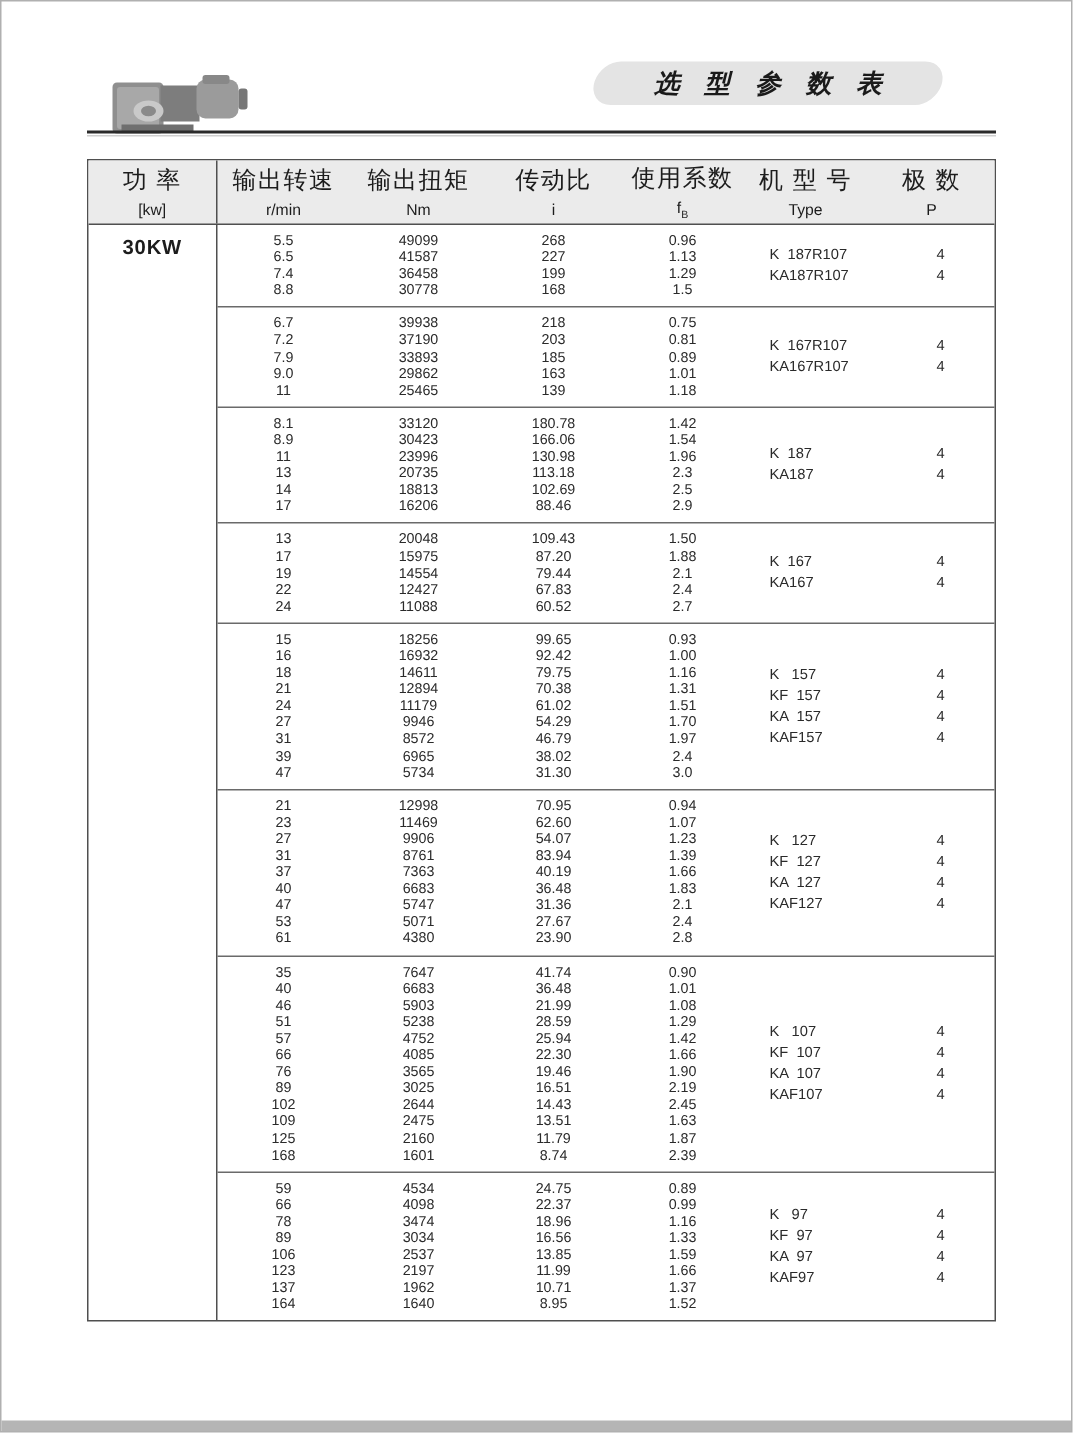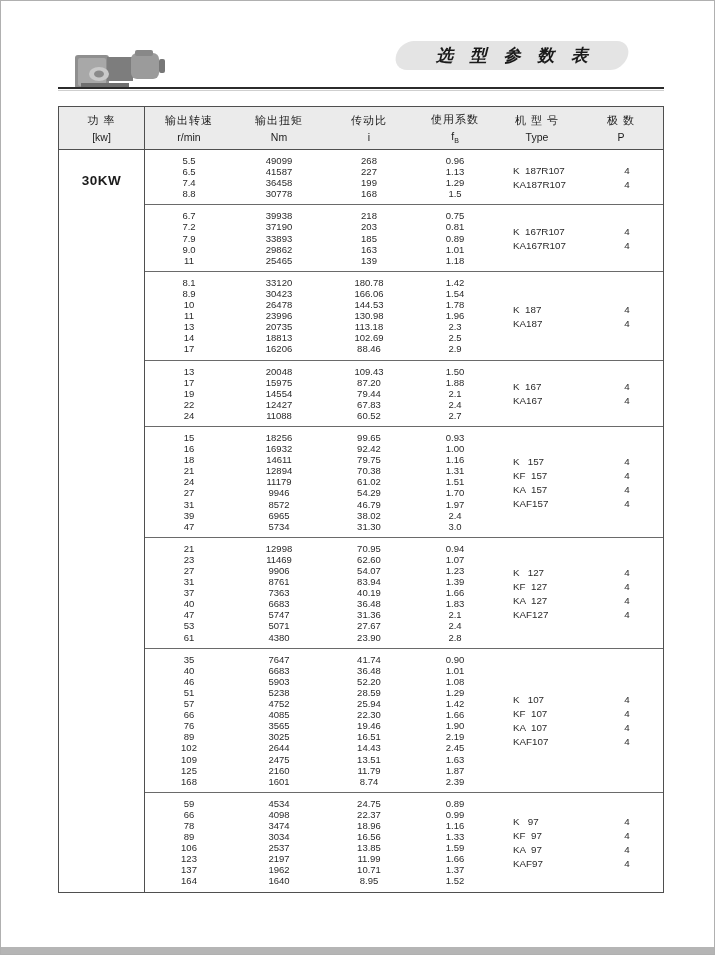--- a/index.html
+++ b/index.html
@@ -30,28 +30,28 @@
   
   .ptable{
     position:absolute;left:57px;top:105px;width:606px;
     border:1px solid #4f4f4f;box-sizing:border-box;background:#fff;
   }
   .thead{
     display:grid;grid-template-columns:86px 88px 92px 88px 84px 80px 88px;
     background:#ebebeb;border-bottom:1px solid #4f4f4f;
     height:42px;align-items:center;text-align:center;
   }
-  .th .zh{font-size:11px;letter-spacing:1px;}
+  .th .zh{font-size:16px;letter-spacing:1px;}
   .th .unit{font-size:10.5px;margin-top:3px;}
   .th sub{font-size:7px;}
   .thead .th:first-child{border-right:1px solid #4f4f4f;align-self:stretch;
     display:flex;flex-direction:column;justify-content:center;}
   .tbody{display:flex;}
   .power-col{width:86px;border-right:1px solid #4f4f4f;box-sizing:border-box;
-    text-align:center;padding-top:23px;}
+    text-align:center;padding-top:7px;}
   .power-label{font-size:13.5px;font-weight:bold;letter-spacing:0.5px;}
   .data-col{flex:1;display:flex;flex-direction:column;}
   .group{position:relative;padding:5px 0;}
   .group + .group{border-top:1px solid #6a6a6a;}
   .row{display:grid;grid-template-columns:88px 92px 88px 84px;}
   .cell{font-size:9.5px;line-height:11.1px;text-align:center;color:#2a2a2a;}
   .types{
     position:absolute;left:368px;top:50%;transform:translateY(-50%);
     display:flex;flex-direction:column;gap:3px;
   }
@@ -215,26 +215,20 @@
                 <span class="cell">180.78</span>
                 <span class="cell">1.42</span>
               </div>
               <div class="row">
                 <span class="cell">8.9</span>
                 <span class="cell">30423</span>
                 <span class="cell">166.06</span>
                 <span class="cell">1.54</span>
               </div>
               <div class="row">
-                <span class="cell">10</span>
-                <span class="cell">26478</span>
-                <span class="cell">144.53</span>
-                <span class="cell">1.78</span>
-              </div>
-              <div class="row">
                 <span class="cell">11</span>
                 <span class="cell">23996</span>
                 <span class="cell">130.98</span>
                 <span class="cell">1.96</span>
               </div>
               <div class="row">
                 <span class="cell">13</span>
                 <span class="cell">20735</span>
                 <span class="cell">113.18</span>
                 <span class="cell">2.3</span>
@@ -473,21 +467,21 @@
               </div>
               <div class="row">
                 <span class="cell">40</span>
                 <span class="cell">6683</span>
                 <span class="cell">36.48</span>
                 <span class="cell">1.01</span>
               </div>
               <div class="row">
                 <span class="cell">46</span>
                 <span class="cell">5903</span>
-                <span class="cell">52.20</span>
+                <span class="cell">21.99</span>
                 <span class="cell">1.08</span>
               </div>
               <div class="row">
                 <span class="cell">51</span>
                 <span class="cell">5238</span>
                 <span class="cell">28.59</span>
                 <span class="cell">1.29</span>
               </div>
               <div class="row">
                 <span class="cell">57</span>

